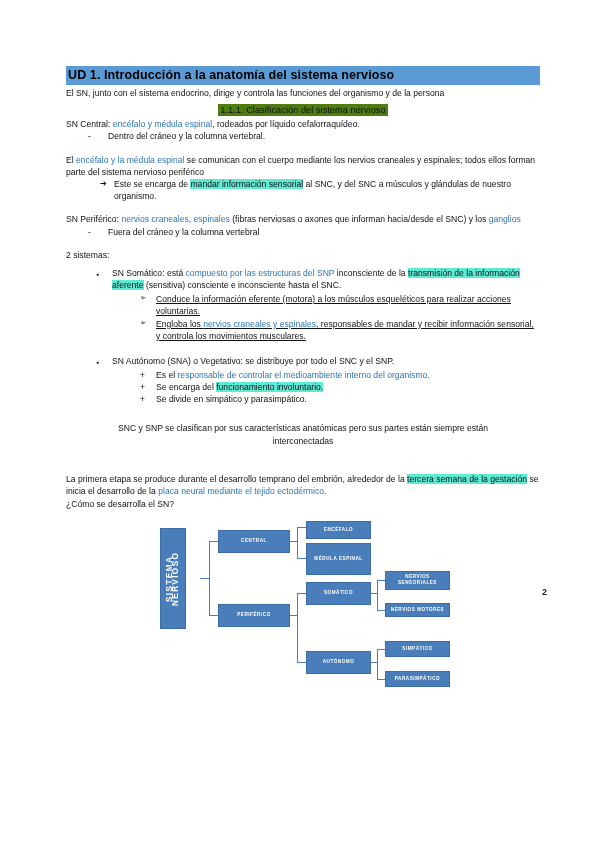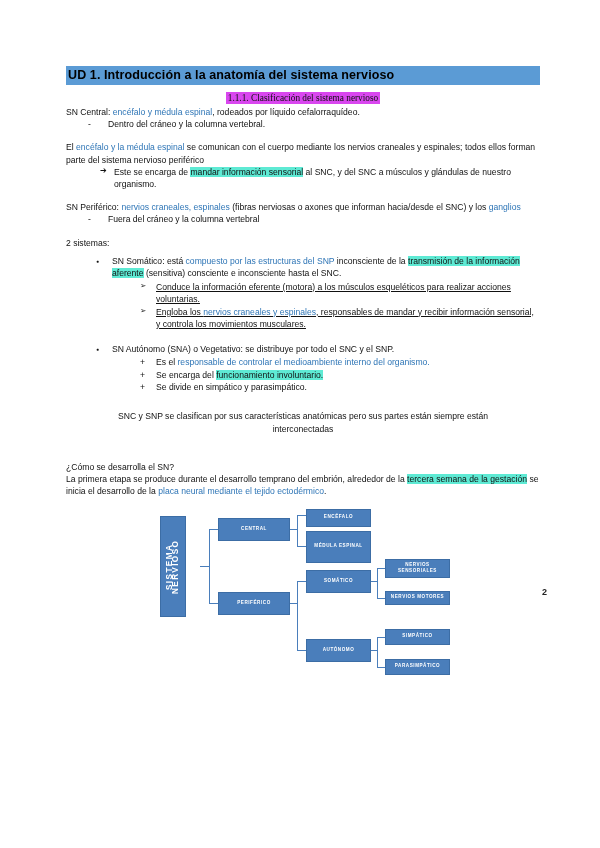--- a/index.html
+++ b/index.html
@@ -46,25 +46,24 @@
     font-size: 9.6px;
     line-height: 13px;
     padding: 1px 3px 2px 3px;
     margin: 0 0 5px 0;
   }
   .h3-center {
     text-align: center;
     margin: 0 0 1px 0;
   }
   .h3-center span {
-    background: #d946ef;
+    background: #4d7c0f;
     font-size: 9.3px;
     line-height: 13px;
     padding: 1px 2px;
-    font-family: Liberation Serif, serif;
   }
 
   
   p.t {
     font-size: 8.6px;
     line-height: 12.2px;
     margin: 0;
   }
   .gap { height: 11px; }
   .gap-s { height: 6px; }
@@ -231,20 +230,21 @@
     color: #222;
   }
 </style>
 </head>
 <body>
 
 <div class="page">
 
   <div class="h1-bar">UD 1. Introducción a la anatomía del sistema nervioso</div>
 
+  <p class="t lead">El SN, junto con el sistema endocrino, dirige y controla las funciones del organismo y de la persona</p>
 
 
   <div class="h3-center">
     <span>1.1.1. Clasificación del sistema nervioso</span>
   </div>
 
   <p class="t">
     <span>SN Central:</span>
     <span class="blue">encéfalo y médula espinal</span><span>, rodeados por líquido cefalorraquídeo.</span>
   </p>
@@ -299,24 +299,24 @@
     </li>
   </ul>
 
   <div class="gap-s"></div>
 
   <p class="centered">SNC y SNP se clasifican por sus características anatómicas pero sus partes están siempre están interconectadas</p>
 
   <div class="gap"></div>
   <div class="gap-s"></div>
 
-  <p class="t">¿Cómo se desarrolla el SN?</p>
   <p class="t">
     <span>La primera etapa se produce durante el desarrollo temprano del embrión, alrededor de la </span><span class="hl">tercera semana de la gestación</span><span> se inicia el desarrollo de la </span><span class="blue">placa neural mediante el tejido ectodérmico</span><span>.</span>
   </p>
+  <p class="t">¿Cómo se desarrolla el SN?</p>
 
   <div class="gap"></div>
 
   <div class="diagram-wrap">
     <div class="diagram">
 
       <div class="dline" style="left:202px; top:700px; width:0;"></div>
 
       <div class="dline" style="left:200px; top:57px; width:10px; height:1.4px;"></div>
       <div class="dline" style="left:209px; top:21px; width:1.4px; height:74px;"></div>

